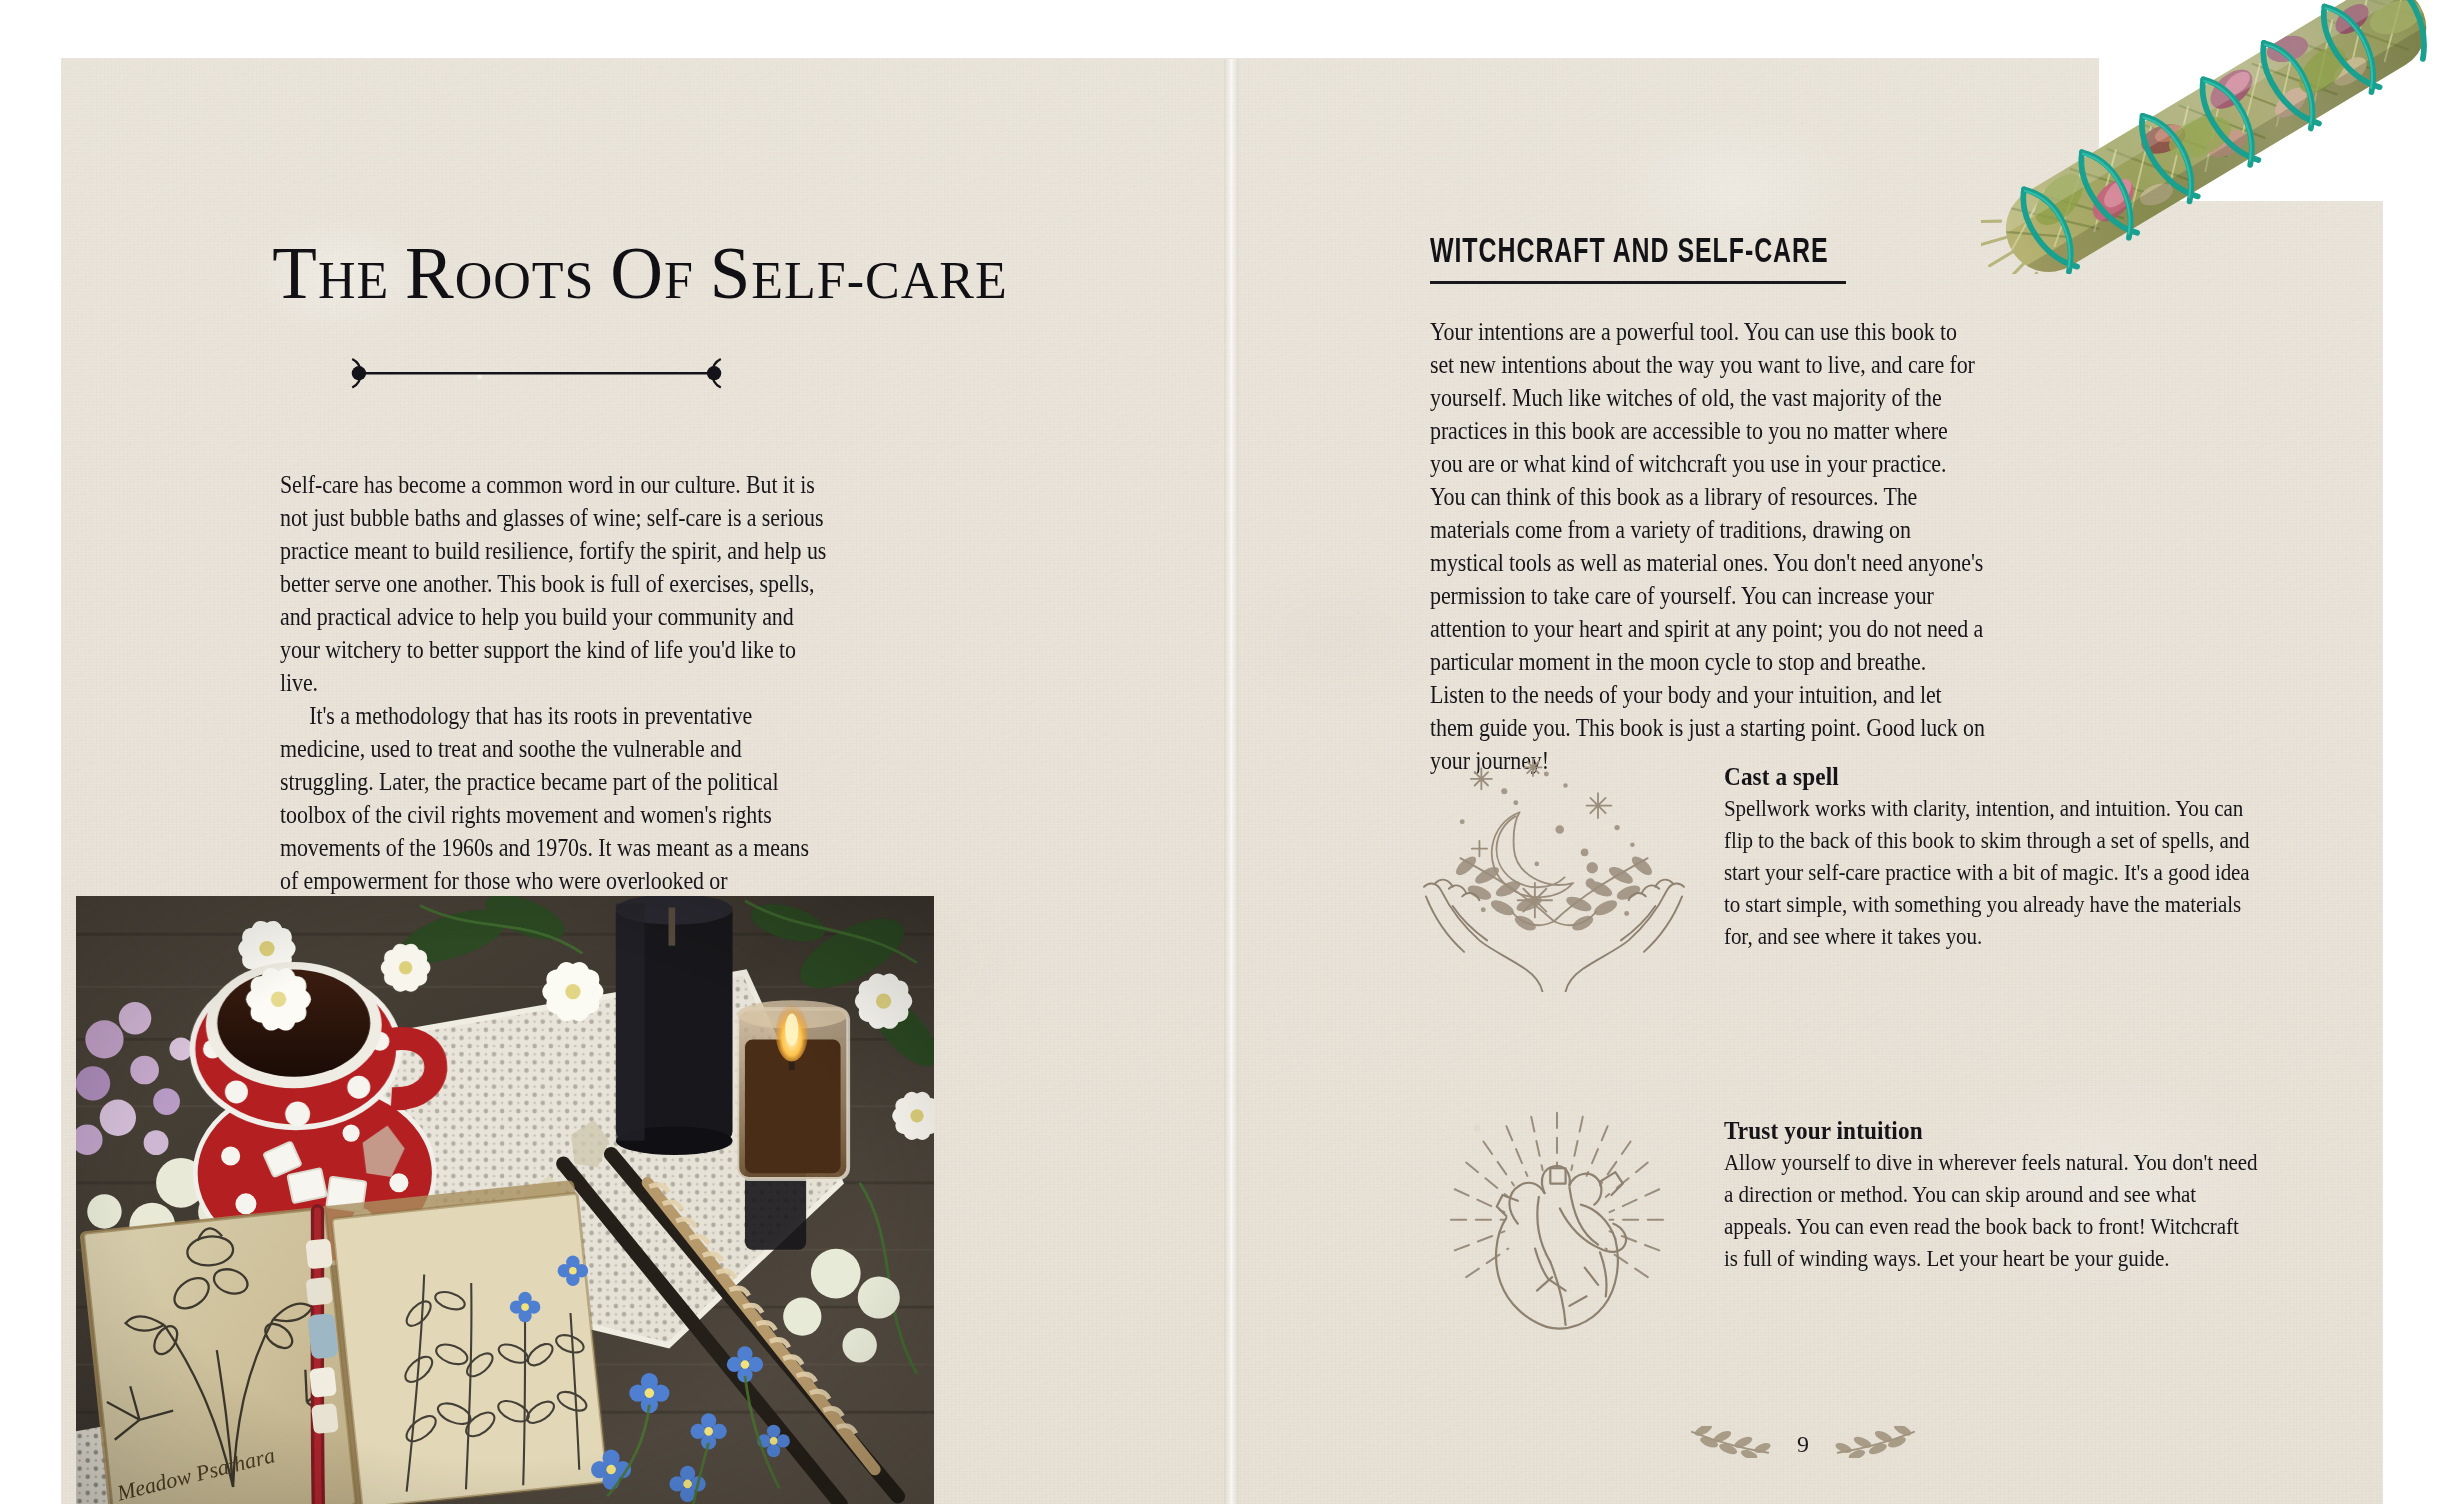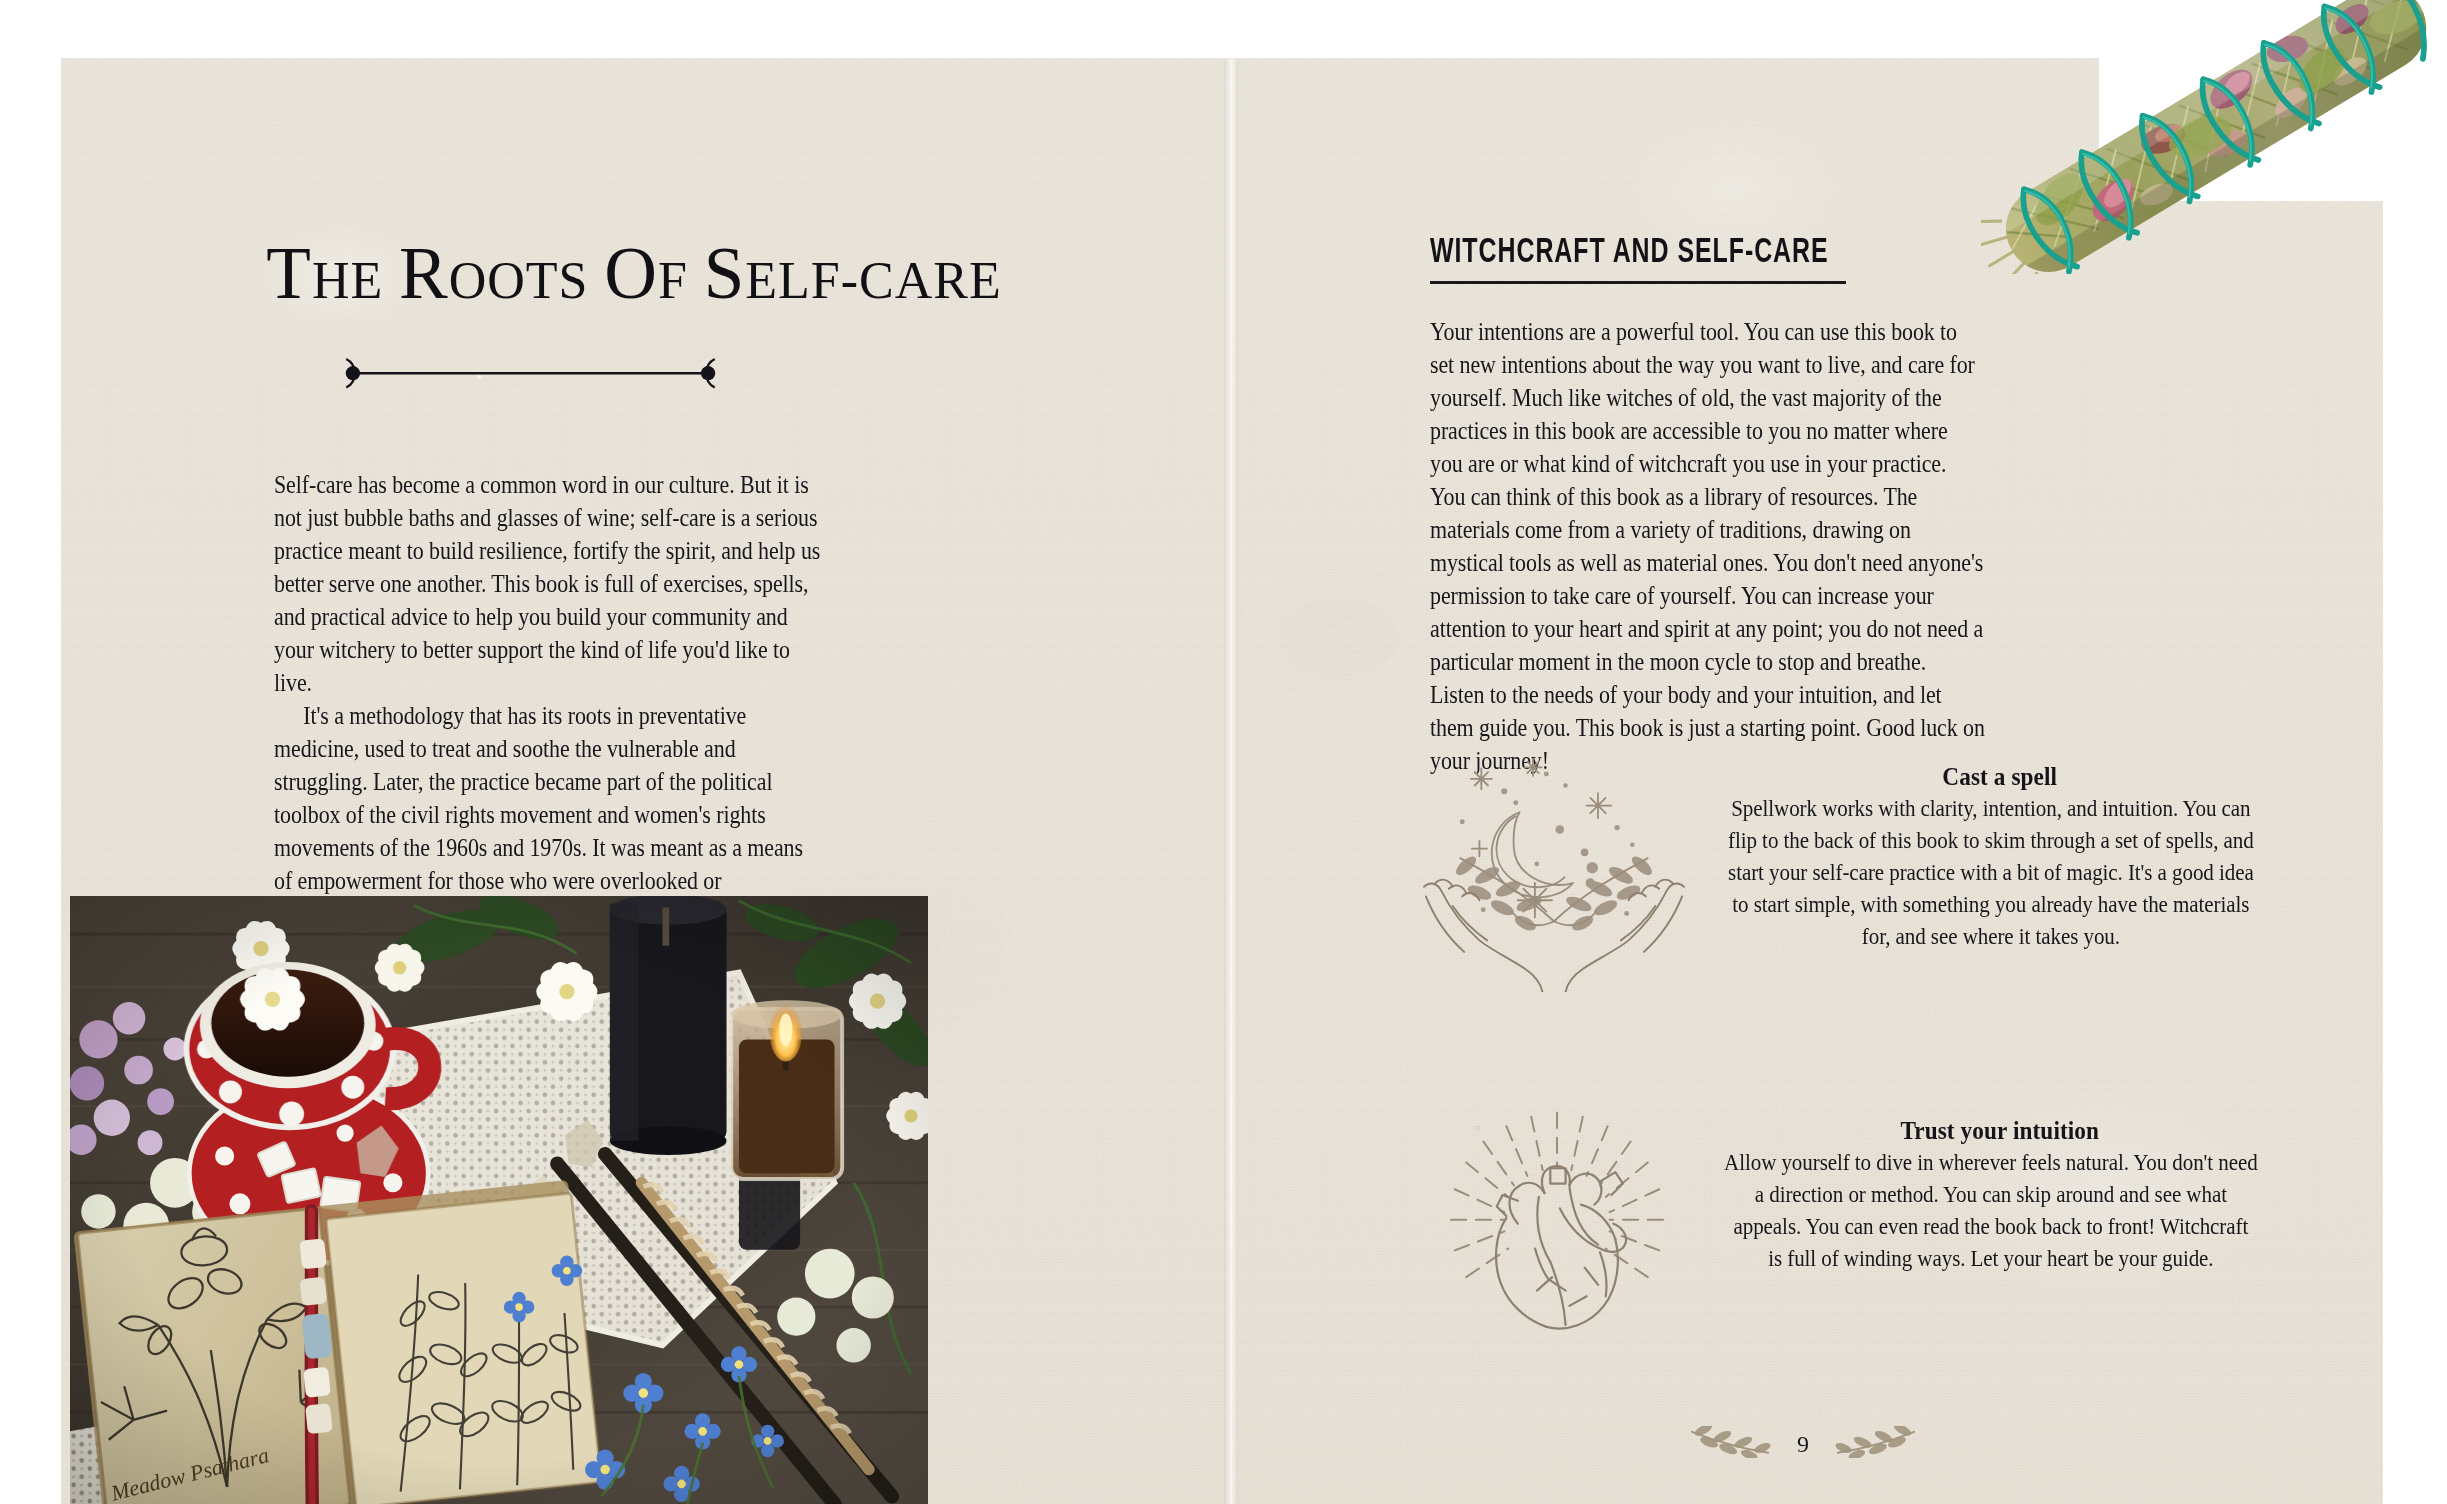--- a/index.html
+++ b/index.html
@@ -61,21 +61,21 @@
     line-height:33px;
     letter-spacing:-0.1px;
     transform:scaleX(.90);
     transform-origin:left top;
     text-align:left;
   }
   .body-copy p{margin:0;}
   .body-copy p + p{text-indent:32.5px;}
 
   
-  .left-page{position:absolute;left:70px;top:59px;width:1162px;height:1445px;overflow:hidden;}
+  .left-page{position:absolute;left:76px;top:59px;width:1162px;height:1445px;overflow:hidden;}
 
   .chapter-title{
     position:absolute;left:191px;top:178px;width:746px;
     text-align:center;
     color:#111014;
     font-family:"Liberation Serif", serif;
     font-size:59px;
     line-height:1;
     letter-spacing:1px;
     white-space:nowrap;
@@ -115,21 +115,21 @@
   .section-rule{
     position:absolute;left:206px;top:222px;width:416px;height:2.9px;
     background:#1a181c;
   }
 
   .right-col{
     position:absolute;left:206px;top:256px;width:617px;
   }
 
   
-  .feature{position:absolute;text-align:center;}
+  .feature{position:absolute;}
   .feature .icon{position:absolute;left:0;top:0;}
   .feature .ftext{position:absolute;}
   .feature h3{
     margin:0 0 1px 0;
     color:#151418;
     font-family:"Liberation Serif", serif;
     font-size:25px;
     font-weight:700;
     letter-spacing:0.1px;
     transform:scaleX(.93);

